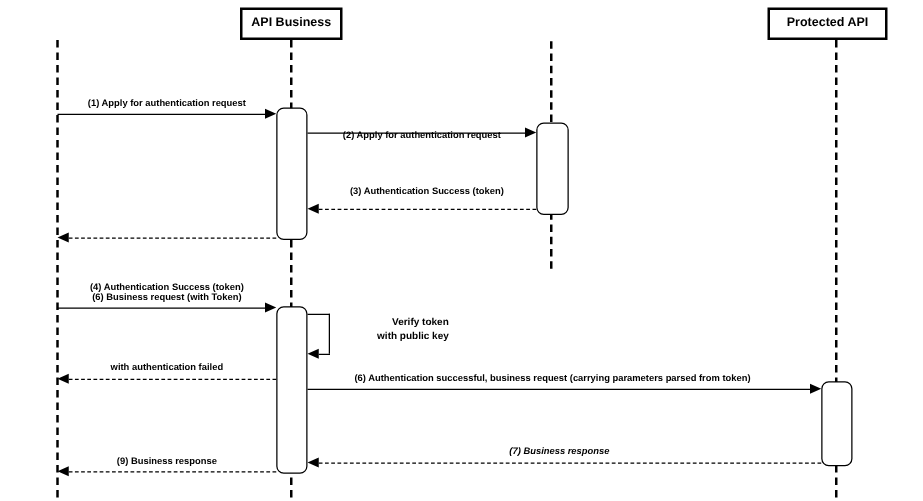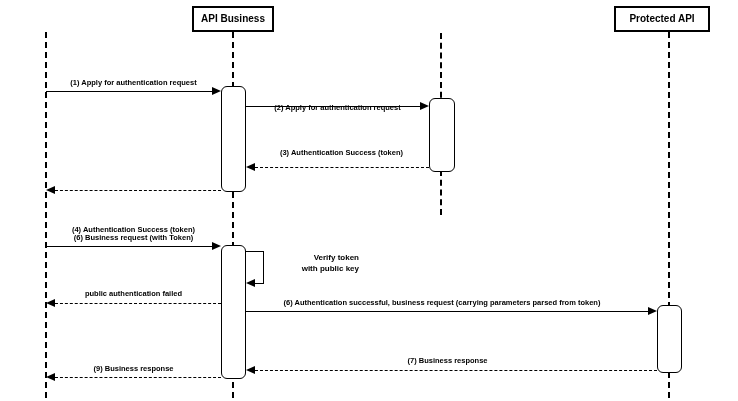--- a/index.html
+++ b/index.html
@@ -138,33 +138,33 @@
   <div>
     <div class="line" style="left:246px;top:251px;width:18px;"></div>
     <div class="vline" style="left:263px;top:251px;height:32px;"></div>
     <div class="line" style="left:255px;top:283px;width:9px;"></div>
     <div class="arr arr-l" style="left:246px;top:279px;"></div>
     <div class="self-label" style="left:269px;top:253px;width:90px;">Verify token
 with public key</div>
   </div>
 
   <div>
-    <div class="msg-label" style="left:46px;top:289px;width:175px;">public authentication failed</div>
+    <div class="msg-label" style="left:46px;top:289px;width:175px;">with authentication failed</div>
     <div class="line dashed" style="left:55px;top:303px;width:166px;"></div>
     <div class="arr arr-l" style="left:46px;top:299px;"></div>
   </div>
 
   <div>
     <div class="msg-label" style="left:246px;top:298px;width:392px;">(6) Authentication successful, business request (carrying parameters parsed from token)</div>
     <div class="line" style="left:246px;top:311px;width:403px;"></div>
     <div class="arr arr-r" style="left:648px;top:307px;"></div>
   </div>
 
   <div>
-    <div class="msg-label" style="left:246px;top:356px;width:403px;">(7) Business response</div>
+    <div class="msg-label" style="left:246px;top:356px;width:403px;font-style:italic;">(7) Business response</div>
     <div class="line dashed" style="left:255px;top:370px;width:402px;"></div>
     <div class="arr arr-l" style="left:246px;top:366px;"></div>
   </div>
 
   <div>
     <div class="msg-label" style="left:46px;top:364px;width:175px;">(9) Business response</div>
     <div class="line dashed" style="left:55px;top:377px;width:166px;"></div>
     <div class="arr arr-l" style="left:46px;top:373px;"></div>
   </div>
 

